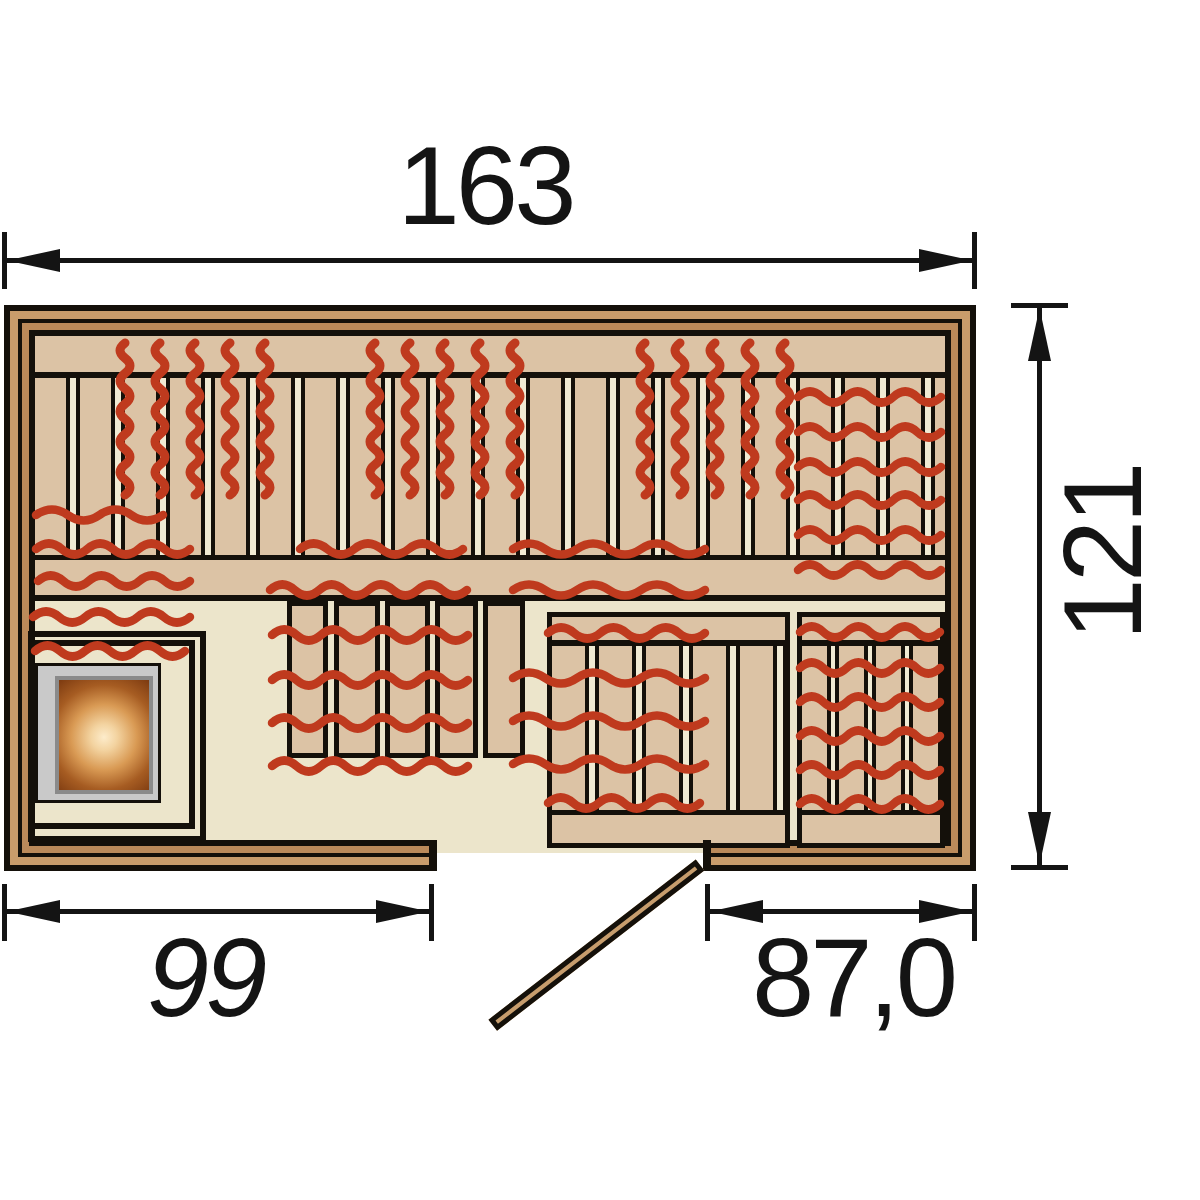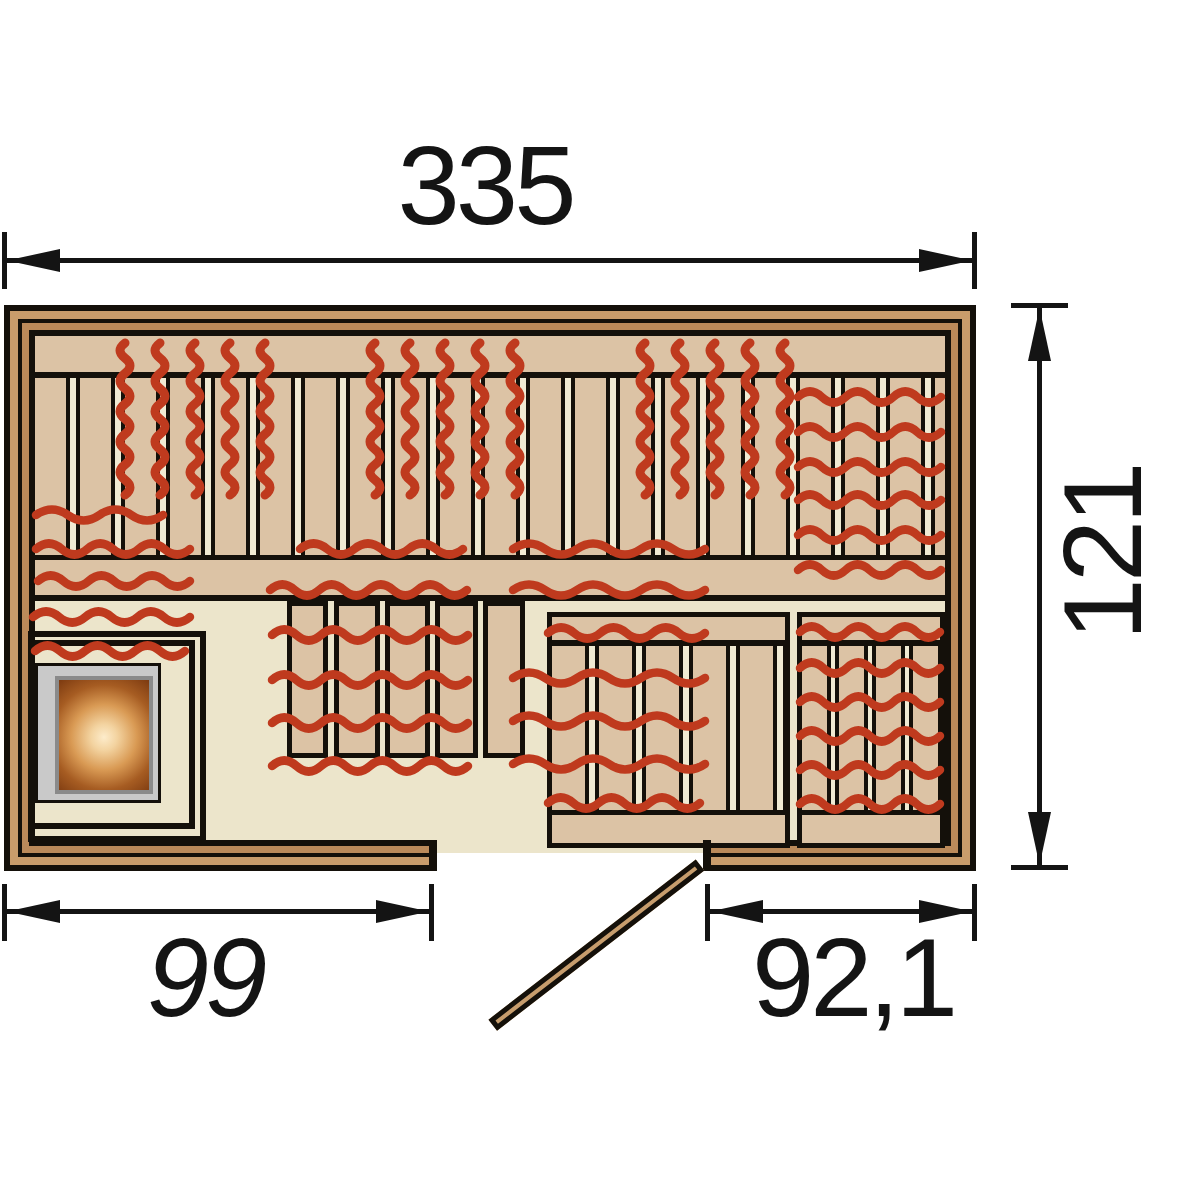--- a/index.html
+++ b/index.html
@@ -163,17 +163,17 @@
       <polygon points="972,911.5 919,900 919,923"></polygon>
 
       <rect x="1011" y="303" width="57" height="5"></rect>
       <rect x="1011" y="865" width="57" height="5"></rect>
       <rect x="1037" y="308" width="5" height="557"></rect>
       <polygon points="1039.5,308 1028,361 1051,361"></polygon>
       <polygon points="1039.5,865 1028,812 1051,812"></polygon>
     </g>
   </svg>
 
-  <div class="dim-label" style="left:335px;top:130px;width:300px;">335</div>
+  <div class="dim-label" style="left:335px;top:130px;width:300px;">163</div>
   <div class="dim-label" style="left:953px;top:497px;width:300px;height:112px;transform:rotate(-90deg);">121</div>
   <div class="dim-label" style="left:55px;top:922px;width:300px;font-style:italic;">99</div>
-  <div class="dim-label" style="left:703px;top:922px;width:300px;">92,1</div>
+  <div class="dim-label" style="left:703px;top:922px;width:300px;">87,0</div>
 </div>
 
 </body></html>

